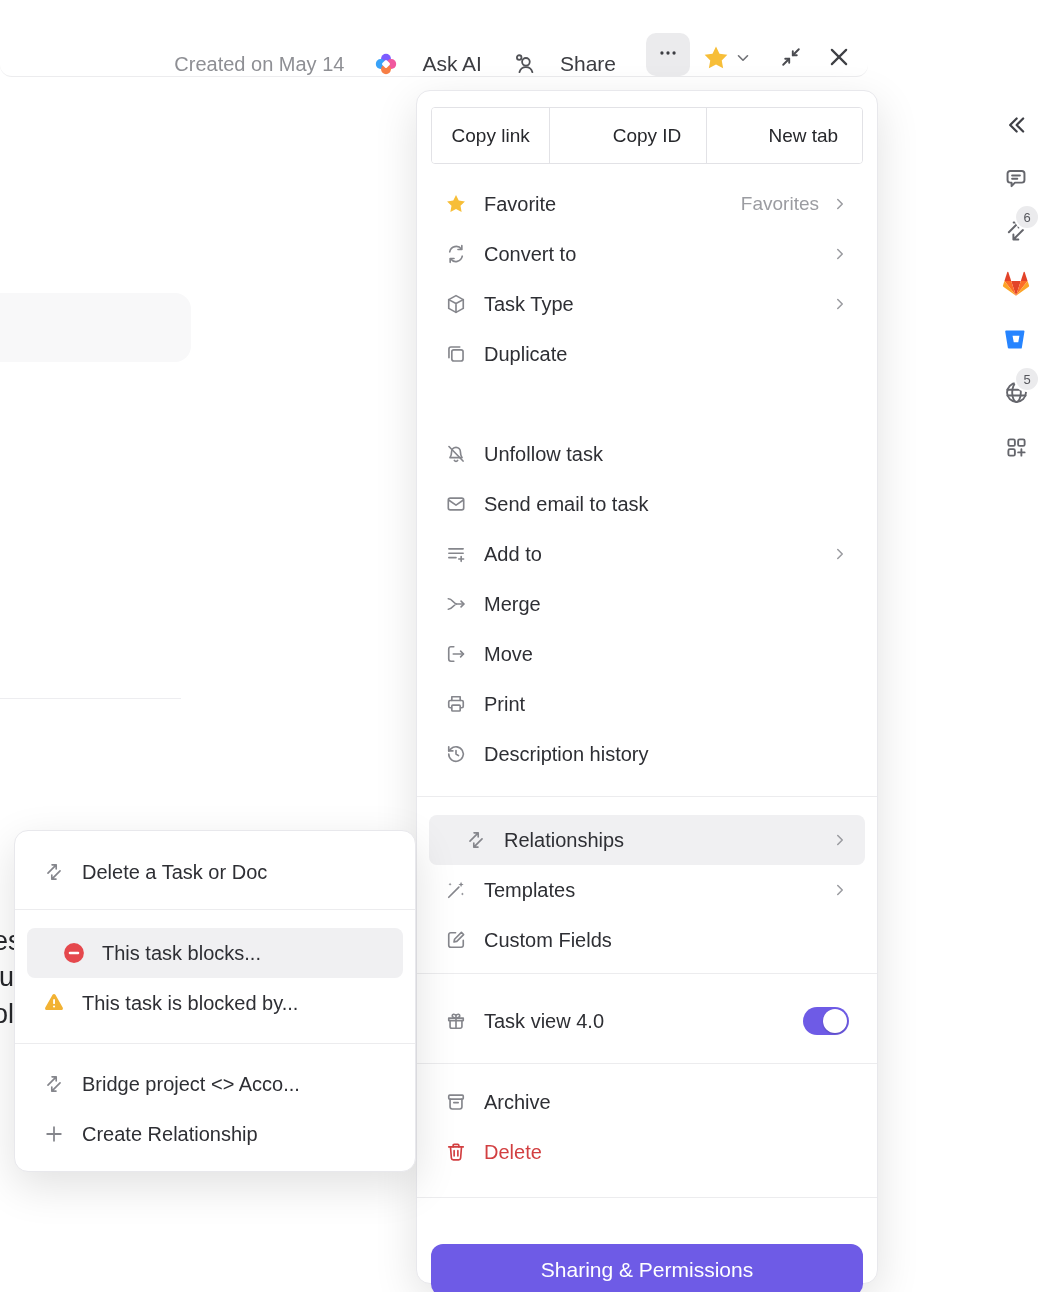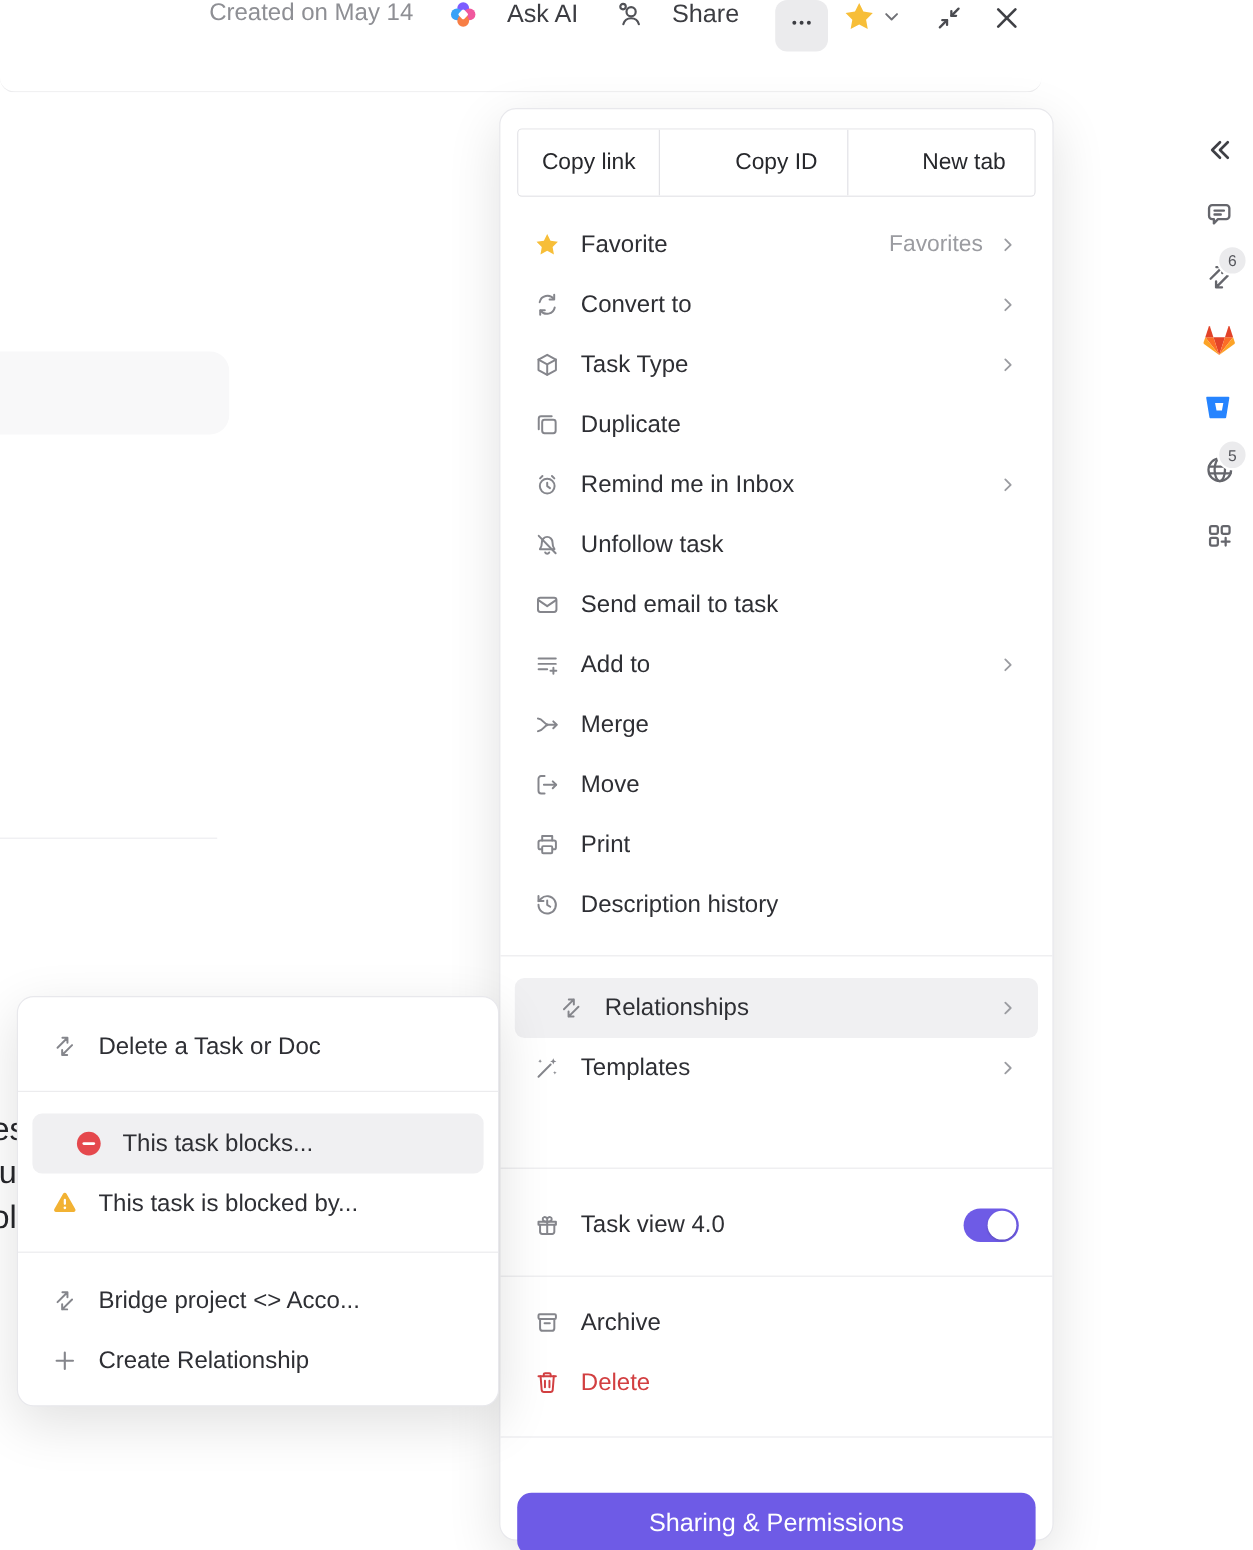--- a/index.html
+++ b/index.html
@@ -6,21 +6,21 @@
   .canvas{position:relative;width:1044px;height:1292px;background:#ffffff;overflow:hidden;
           font-family:"Liberation Sans","DejaVu Sans",sans-serif;color:#2e2f34;}
 
   
   .bg-rect{position:absolute;left:-24px;top:293px;width:215px;height:69px;background:#f8f8f9;border-radius:16px;}
   .bg-divider{position:absolute;left:0;top:698px;width:181px;height:1px;background:#ededf0;}
   .bg-frag{position:absolute;left:-7px;font-size:27px;color:#26272b;z-index:1;}
 
   
   .topbar{position:absolute;left:0;top:0;width:868px;height:76px;background:#fff;
-          border-bottom:1px solid #ececee;display:flex;align-items:flex-start;justify-content:flex-end;z-index:10;border-radius:12px;}
+          border-bottom:1px solid #ececee;display:flex;align-items:flex-end;justify-content:flex-end;z-index:10;border-radius:12px;}
   .tb-created{color:#8e8f94;font-size:20px;margin-right:30px;}
   .tb-btn{display:flex;align-items:center;gap:24px;font-size:21px;color:#3c3d42;margin-right:30px;cursor:pointer;}
   .tb-btn svg{display:block;}
   .more-btn{width:44px;height:43px;background:#ebebed;border-radius:10px;display:flex;align-items:center;justify-content:center;margin-right:12px;cursor:pointer;}
   .fav-btn{display:flex;align-items:center;gap:4px;margin-right:22px;cursor:pointer;}
   .win-btn{display:flex;align-items:center;justify-content:center;width:34px;height:34px;margin-right:14px;cursor:pointer;color:#4a4b50;}
   .win-btn.close{margin-right:12px;color:#3f4045;}
 
   
   .sidebar{position:absolute;right:0;top:76px;width:56px;height:1216px;z-index:5;}
@@ -276,36 +276,20 @@
     <div class="mrow" style="top:238px">
       <span class="micon">
         <svg width="22" height="22" viewBox="0 0 20 20" fill="none" stroke="currentColor" stroke-width="1.5" stroke-linecap="round" stroke-linejoin="round">
           <rect x="6.2" y="6.2" width="10.2" height="10.2" rx="1.8"></rect>
           <path d="M13.4 3.6H5.4a1.8 1.8 0 0 0-1.8 1.8v8"></path>
         </svg>
       </span>
       <span class="mlabel">Duplicate</span>
     </div>
 
-    <div class="mrow" style="top:288px">
-      <span class="micon">
-        <svg width="22" height="22" viewBox="0 0 20 20" fill="none" stroke="currentColor" stroke-width="1.5" stroke-linecap="round" stroke-linejoin="round">
-          <circle cx="10" cy="11" r="5.6"></circle>
-            <path d="M10 8.4V11l2.1 1.5"></path>
-          <path d="M4.6 5.1 6.4 3.3M15.4 5.1 13.6 3.3"></path>
-        </svg>
-      </span>
-      <span class="mlabel">Remind me in Inbox</span>
-      <span class="mright"></span>
-      <span class="mchev">
-        <svg width="18" height="18" viewBox="0 0 20 20" fill="none" stroke="currentColor" stroke-width="1.7" stroke-linecap="round" stroke-linejoin="round">
-            <polyline points="7.5,5 12.5,10 7.5,15"></polyline>
-          </svg>
-      </span>
-    </div>
 
     <div class="mrow" style="top:338px">
       <span class="micon">
         <svg width="22" height="22" viewBox="0 0 20 20" fill="none" stroke="currentColor" stroke-width="1.5" stroke-linecap="round" stroke-linejoin="round">
           <path d="M6 8a4 4 0 0 1 8 0c0 3 .8 4.3 1.5 5.3H4.5C5.2 12.3 6 11 6 8z"></path>
           <path d="M8.5 15.8a1.7 1.7 0 0 0 3 0"></path>
           <path d="M3.6 3.2 16.4 16.4"></path>
         </svg>
       </span>
       <span class="mlabel">Unfollow task</span>
@@ -409,20 +393,29 @@
       </span>
       <span class="mlabel">Templates</span>
       <span class="mright"></span>
       <span class="mchev">
         <svg width="18" height="18" viewBox="0 0 20 20" fill="none" stroke="currentColor" stroke-width="1.7" stroke-linecap="round" stroke-linejoin="round">
             <polyline points="7.5,5 12.5,10 7.5,15"></polyline>
           </svg>
       </span>
     </div>
 
+    <div class="mrow" style="top:824px">
+      <span class="micon">
+        <svg width="22" height="22" viewBox="0 0 20 20" fill="none" stroke="currentColor" stroke-width="1.5" stroke-linecap="round" stroke-linejoin="round">
+          <path d="M16.6 10.4v4.4a1.8 1.8 0 0 1-1.8 1.8H5.2a1.8 1.8 0 0 1-1.8-1.8V5.2a1.8 1.8 0 0 1 1.8-1.8h4.4"></path>
+          <path d="M14.9 3.1l2 2-6.2 6.2-2.5.5.5-2.5z"></path>
+        </svg>
+      </span>
+      <span class="mlabel">Custom Fields</span>
+    </div>
 
     <div class="divider" style="top:882px"></div>
 
     <div class="mrow" style="top:905px">
       <span class="micon">
         <svg width="22" height="22" viewBox="0 0 20 20" fill="none" stroke="currentColor" stroke-width="1.5" stroke-linecap="round" stroke-linejoin="round">
           <path d="M3.4 7.4h13.2v2.2H3.4z"></path>
           <path d="M4.6 9.6v5.4a1.6 1.6 0 0 0 1.6 1.6h7.6a1.6 1.6 0 0 0 1.6-1.6V9.6"></path>
           <path d="M10 7.4v9.2"></path>
           <path d="M10 7.4C8.2 7.4 6.6 6.7 6.6 5.3S8.4 3 10 5v2.4zm0 0c1.8 0 3.4-.7 3.4-2.1S11.6 3 10 5"></path>

